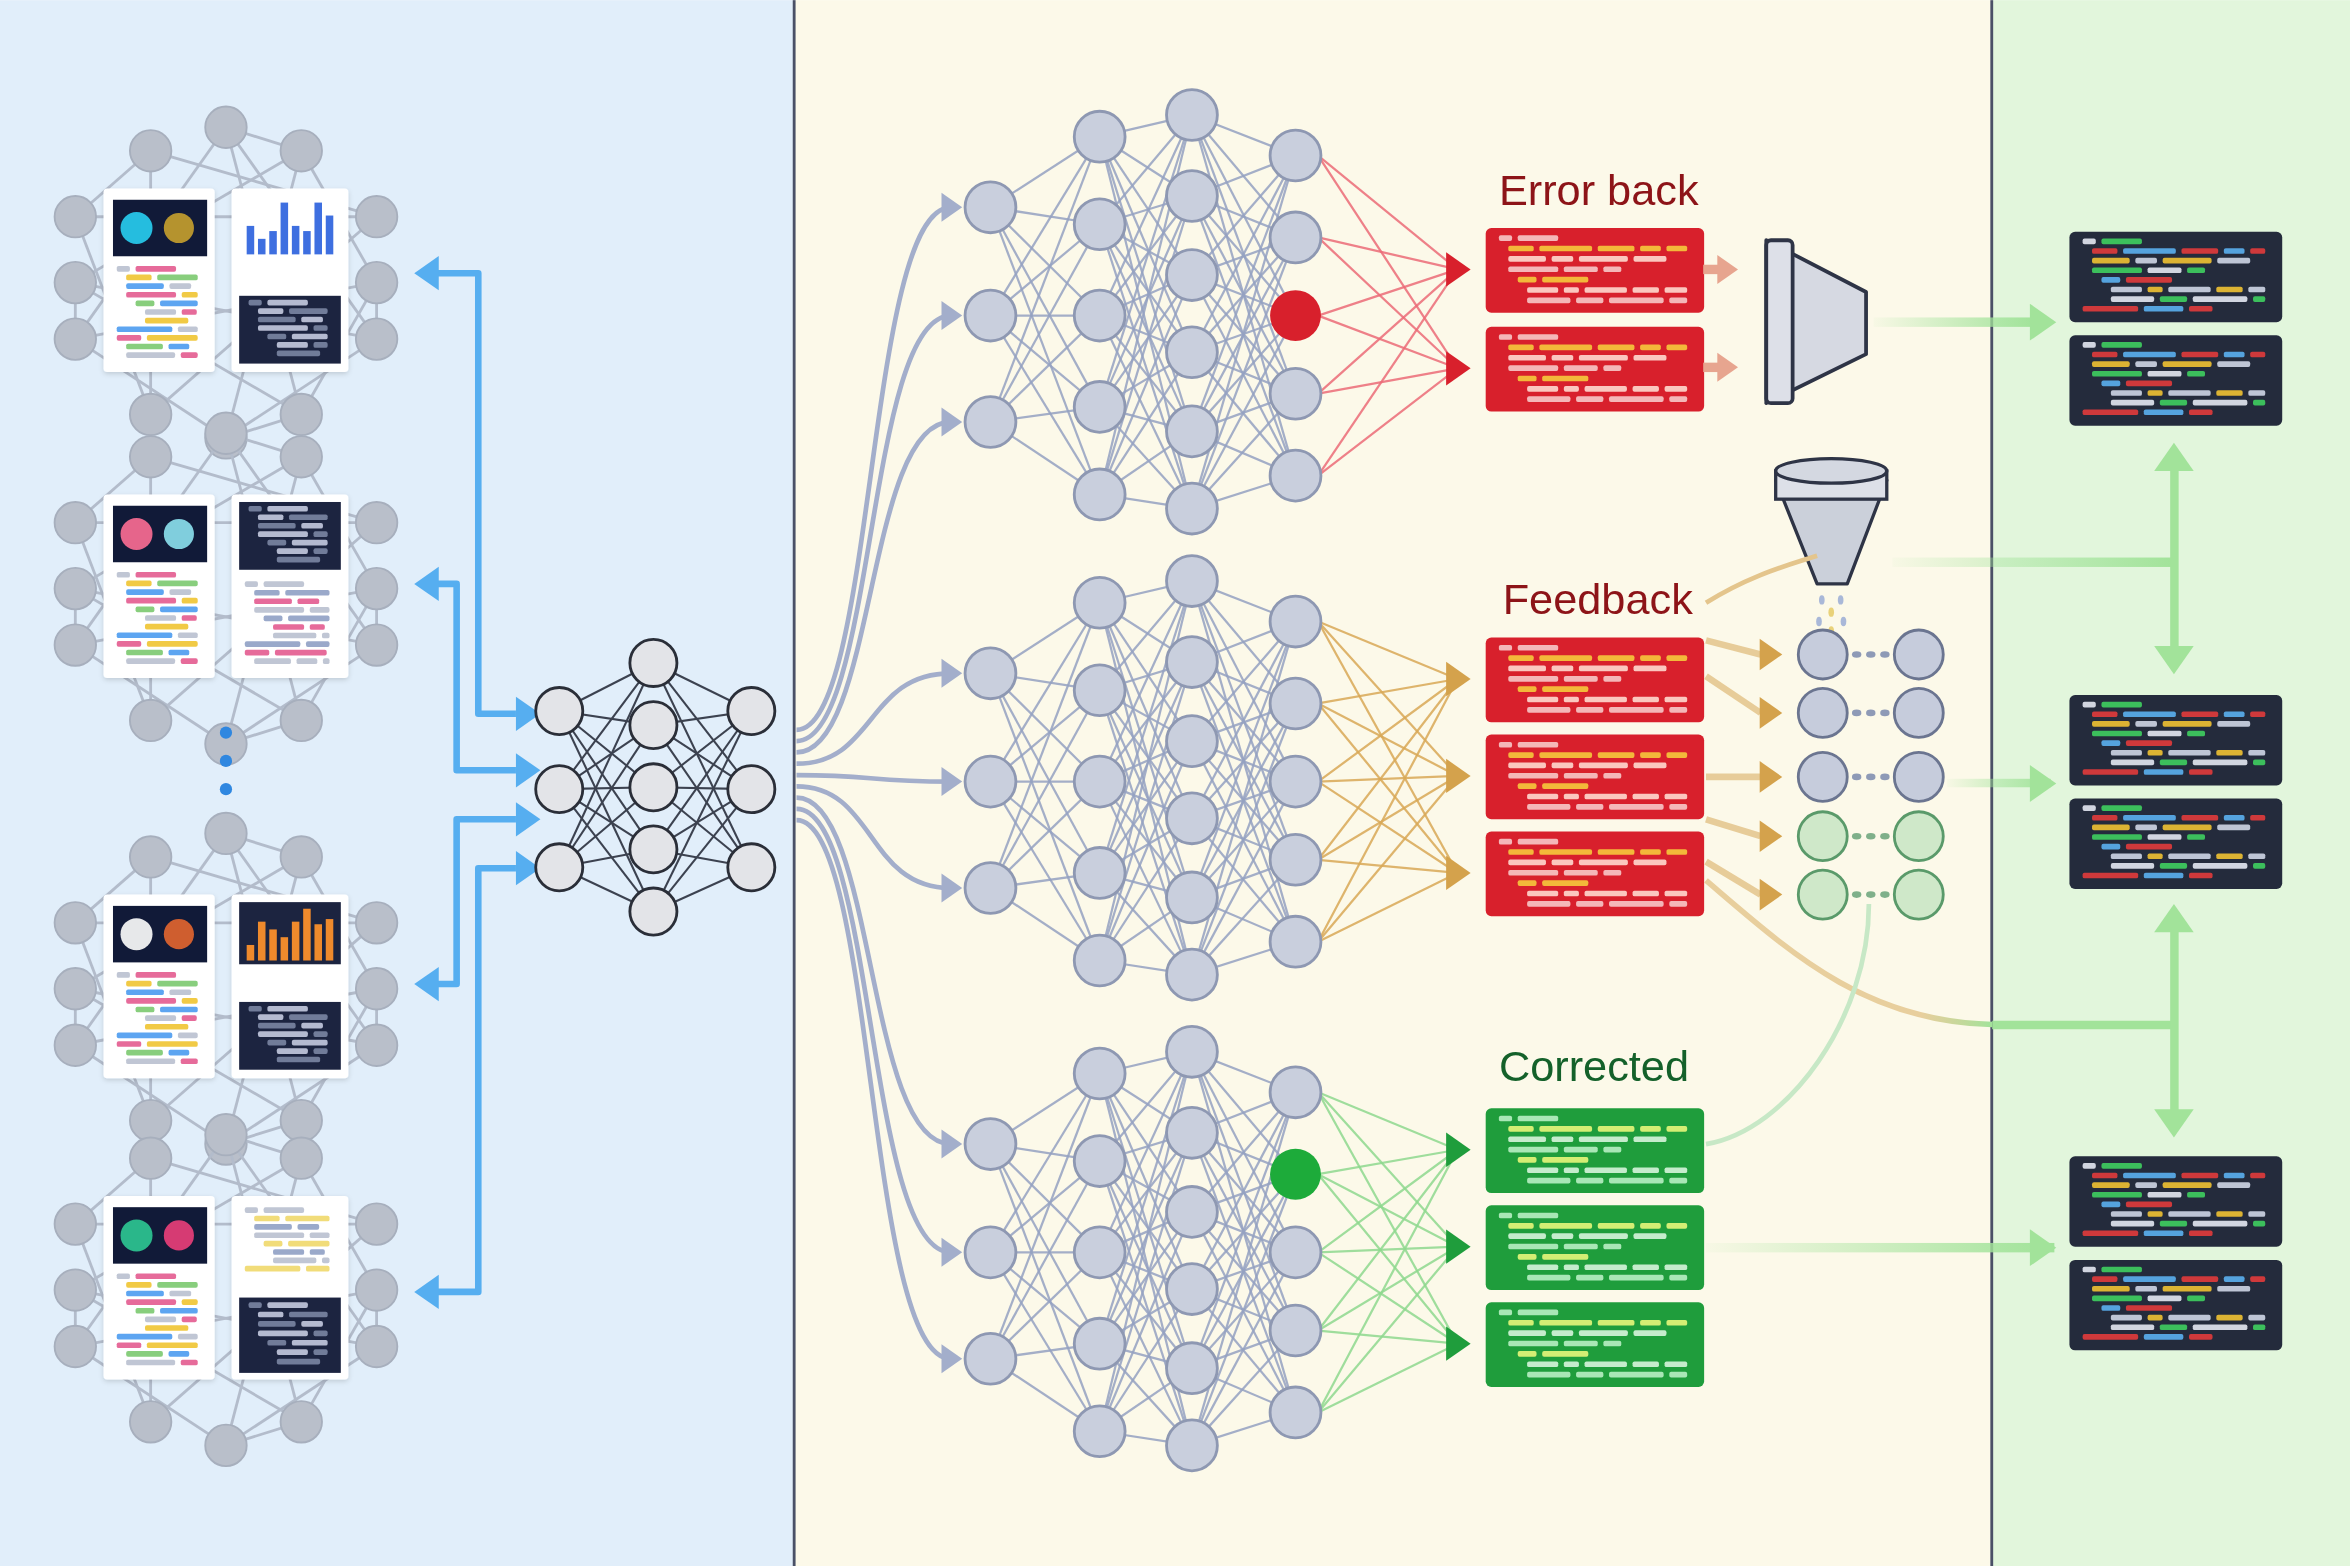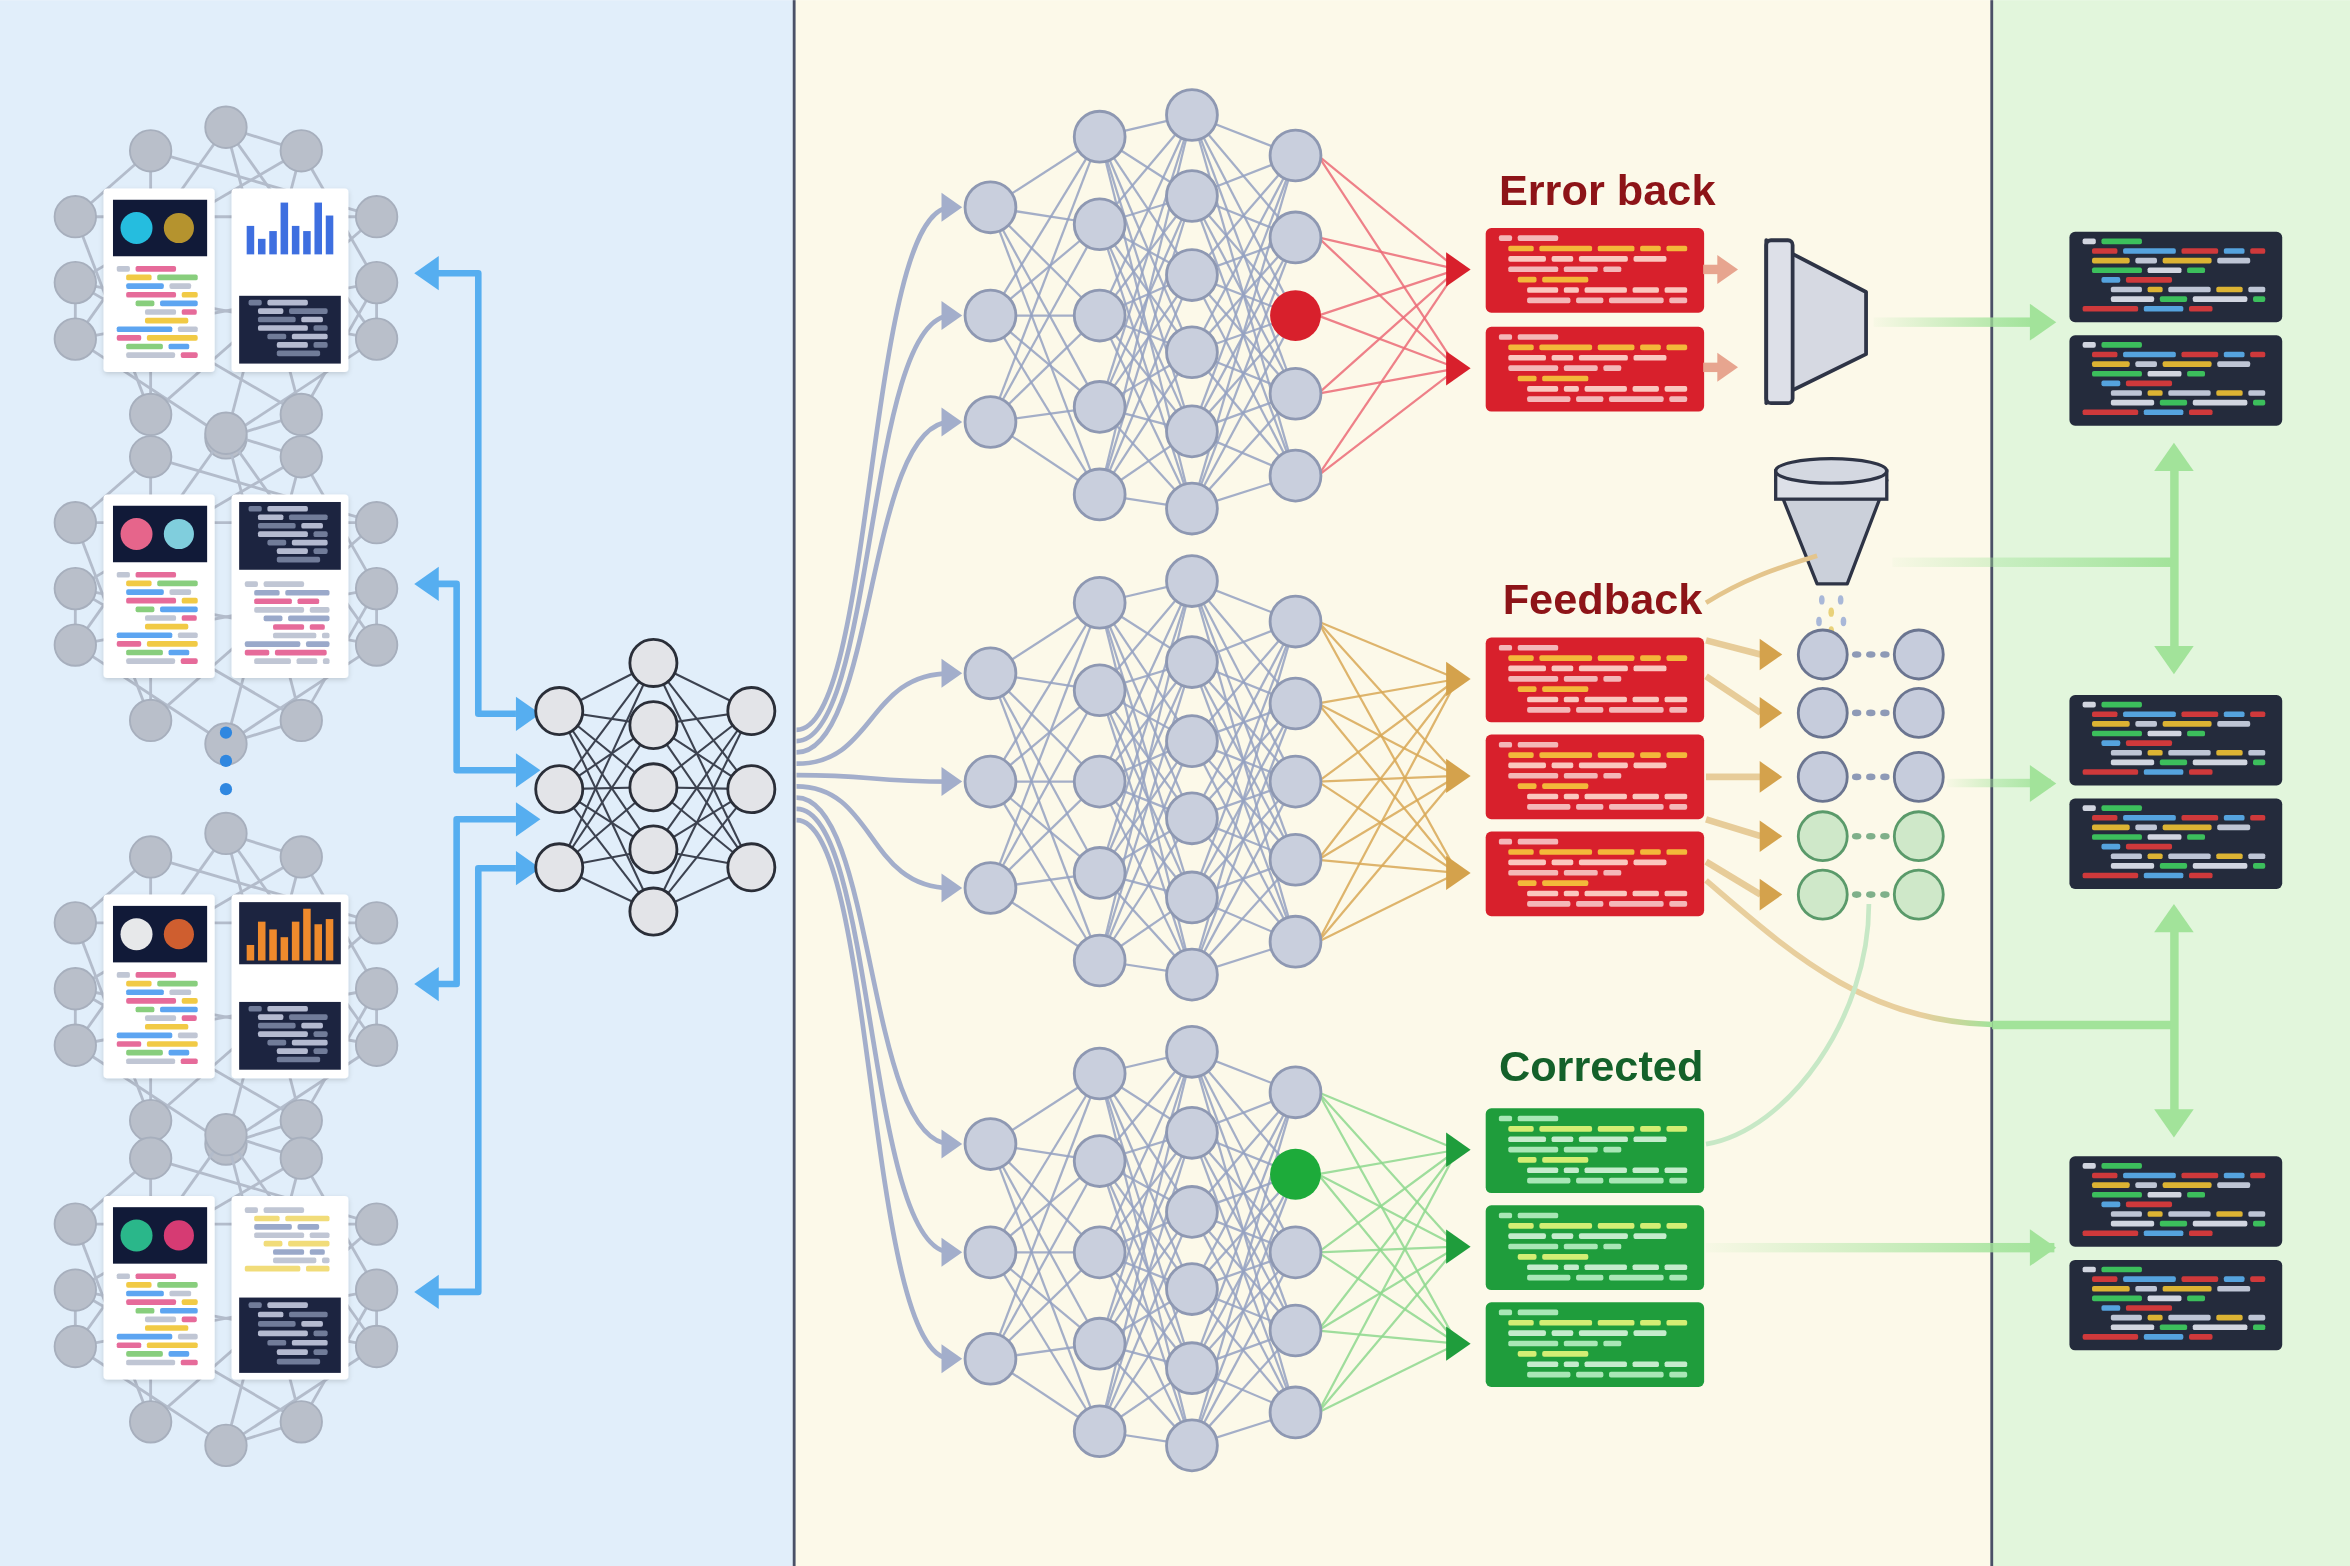--- a/index.html
+++ b/index.html
@@ -1,17 +1,17 @@
 <!DOCTYPE html>
 <html style="font-size:15px"><head>
 <meta charset="utf-8">
 <style>
   html, body { margin: 0; padding: 0; }
   body { width: 2350px; height: 1567px; overflow: hidden; font-family: "Liberation Sans", sans-serif; }
-  #stage { position: relative; width: 2350px; height: 1567px; font-weight: bold; }
+  #stage { position: relative; width: 2350px; height: 1567px; }
   svg#diagram { position: absolute; left: 0; top: 0; width: 2350px; height: 1567px; }
   .stage-label { font-family: "Liberation Sans", sans-serif; font-size: 46px; }
 </style>
 </head>
 <body>
 
 <div id="stage">
   <svg id="diagram" xmlns="http://www.w3.org/2000/svg" viewBox="0 0 2496 1664">
     <defs>
       <filter id="soft" x="-5%" y="-5%" width="110%" height="110%">

